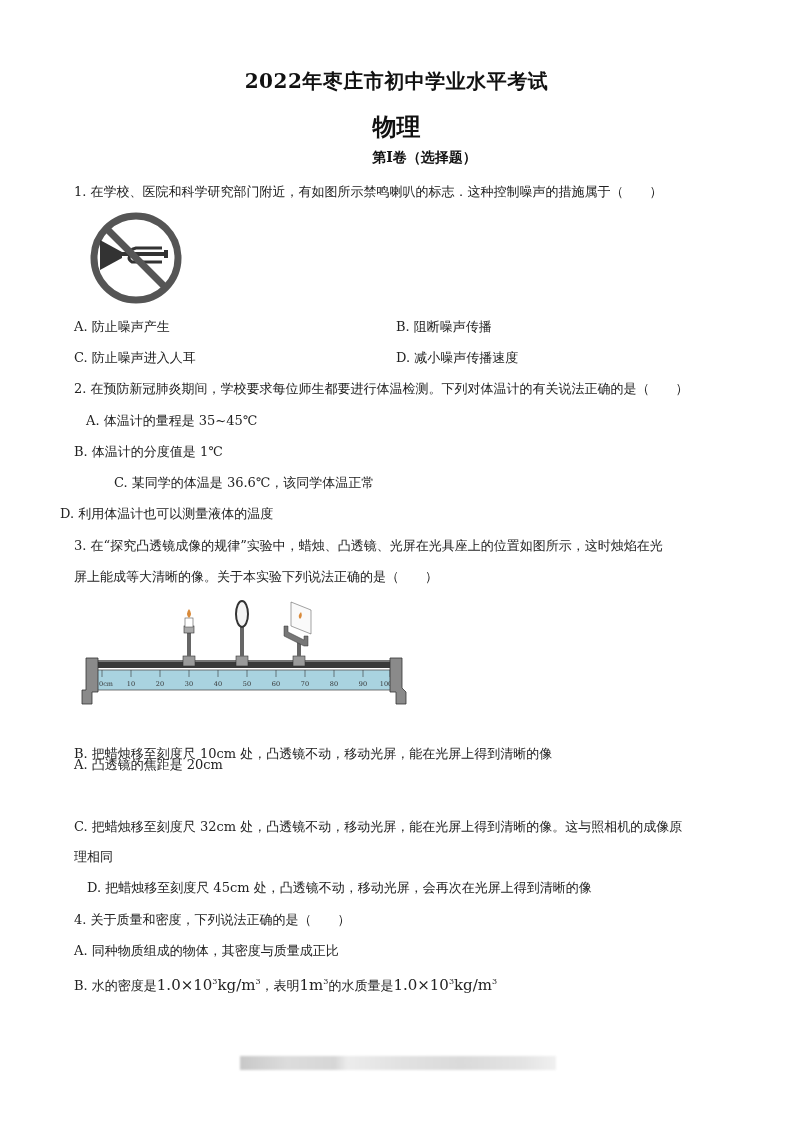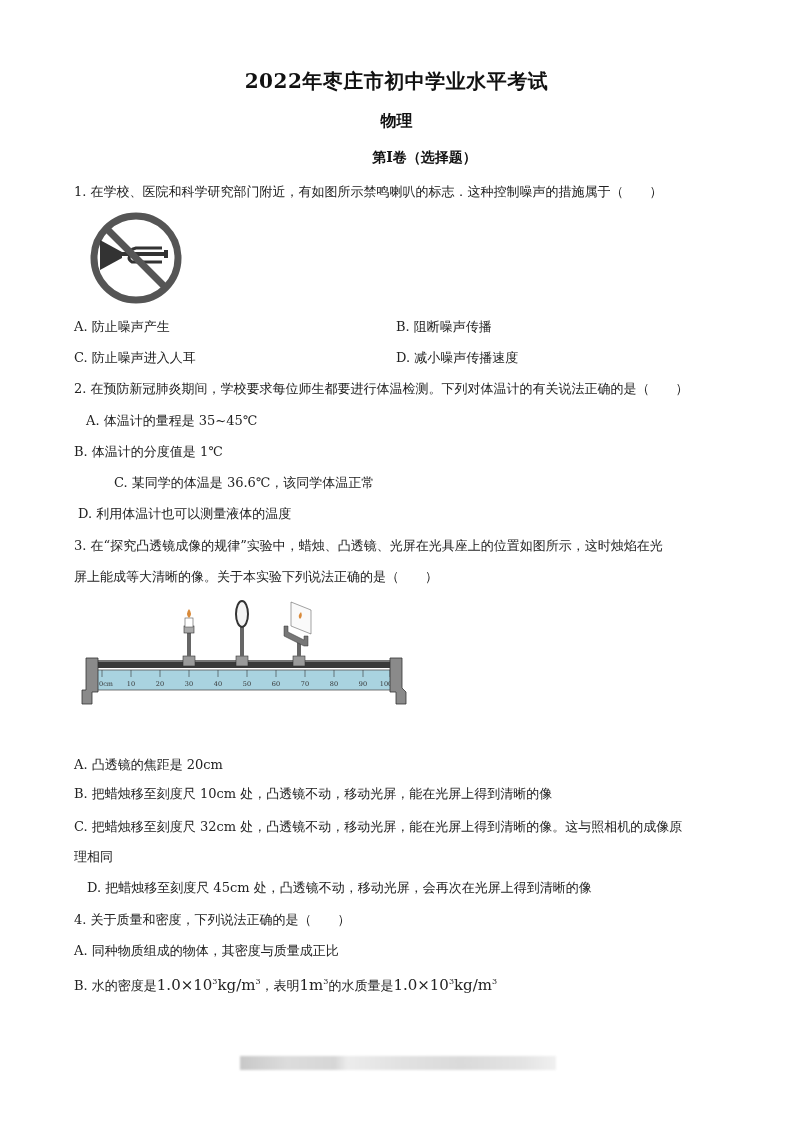--- a/index.html
+++ b/index.html
@@ -6,21 +6,21 @@
   body {
     width: 793px; height: 1122px; position: relative; overflow: hidden;
     font-family: "DejaVu Serif", "Liberation Serif", serif;
     color: #1a1a1a;
   }
   .title {
     position: absolute; left: 0; width: 793px; text-align: center;
     font-weight: bold; color: #111;
   }
   .t1 { top: 68px; font-size: 20px; letter-spacing: 0.5px; }
-  .t2 { top: 111px; font-size: 16px; font-family: Liberation Serif, serif; }
+  .t2 { top: 111px; font-size: 24px; font-family: Liberation Serif, serif; }
   .t3 { top: 149px; font-size: 14px; margin-left: 28px; }
   .line {
     position: absolute; left: 74px; font-size: 13px; white-space: nowrap; color: #222;
   }
   .opt { position: absolute; font-size: 13px; white-space: nowrap; color: #222; }
   .sign { position: absolute; left: 88px; top: 210px; width: 96px; height: 96px; }
   .bench { position: absolute; left: 74px; top: 598px; width: 340px; height: 112px; }
   sup { font-size: 8px; vertical-align: super; line-height: 0; }
   .footer-blur {
     position: absolute; left: 240px; top: 1056px; width: 316px; height: 14px;
@@ -47,21 +47,21 @@
   </svg>
   <div class="opt" style="left:74px; top:318px;text-align:right;">A. 防止噪声产生</div>
   <div class="opt" style="left:396px; top:318px;">B. 阻断噪声传播</div>
   <div class="opt" style="left:74px; top:349px;">C. 防止噪声进入人耳</div>
   <div class="opt" style="left:396px; top:349px;">D. 减小噪声传播速度</div>
 
   <div class="line" style="top:380px;">2. 在预防新冠肺炎期间，学校要求每位师生都要进行体温检测。下列对体温计的有关说法正确的是（　　）</div>
   <div class="opt" style="left:74px; top:412px;margin-left:12px;">A. 体温计的量程是 35~45℃</div>
   <div class="opt" style="left:74px; top:443px;">B. 体温计的分度值是 1℃</div>
   <div class="opt" style="left:74px; top:474px;margin-left:40px;">C. 某同学的体温是 36.6℃，该同学体温正常</div>
-  <div class="opt" style="left:78px; top:505px;text-align:right;">D. 利用体温计也可以测量液体的温度</div>
+  <div class="opt" style="left:60px; top:505px;text-align:right;">D. 利用体温计也可以测量液体的温度</div>
 
   <div class="line" style="top:537px;">3. 在“探究凸透镜成像的规律”实验中，蜡烛、凸透镜、光屏在光具座上的位置如图所示，这时烛焰在光</div>
   <div class="line" style="top:568px;">屏上能成等大清晰的像。关于本实验下列说法正确的是（　　）</div>
 
   <svg class="bench" viewBox="0 0 340 112">
 
     <rect x="20" y="64" width="300" height="6" fill="#3a3a3a"></rect>
     <rect x="20" y="62" width="300" height="2" fill="#777"></rect>
 
     <rect x="22" y="72" width="298" height="20" fill="#a9d3e0" stroke="#555" stroke-width="0.8"></rect>
@@ -112,21 +112,21 @@
     <g>
       <rect x="219" y="58" width="12" height="10" fill="#9a9a9a" stroke="#333" stroke-width="0.6"></rect>
       <rect x="223" y="44" width="4" height="14" fill="#666"></rect>
       <polygon points="217,4 237,12 237,36 217,28" fill="#fafafa" stroke="#444" stroke-width="0.5"></polygon>
       <path d="M210 28 h4 v6 l16 8 v-4 h4 v10 h-4 l-20 -10 z" fill="#777" stroke="#333" stroke-width="0.5"></path>
       <path d="M227 14 q-4 4 -1 7 q3 -3 1 -7z" fill="#d98a3a"></path>
     </g>
   </svg>
 
   <div class="opt" style="left:74px; top:756px;">A.  凸透镜的焦距是 20cm</div>
-  <div class="opt" style="left:74px; top:785px;text-align:center;">B.  把蜡烛移至刻度尺 10cm 处，凸透镜不动，移动光屏，能在光屏上得到清晰的像</div>
+  <div class="opt" style="left:74px; top:745px;text-align:center;">B.  把蜡烛移至刻度尺 10cm 处，凸透镜不动，移动光屏，能在光屏上得到清晰的像</div>
   <div class="opt" style="left:74px; top:818px;">C.  把蜡烛移至刻度尺 32cm 处，凸透镜不动，移动光屏，能在光屏上得到清晰的像。这与照相机的成像原</div>
   <div class="opt" style="left:74px; top:848px;">理相同</div>
   <div class="opt" style="left:87px; top:879px;">D.  把蜡烛移至刻度尺 45cm 处，凸透镜不动，移动光屏，会再次在光屏上得到清晰的像</div>
 
   <div class="line" style="top:911px;">4. 关于质量和密度，下列说法正确的是（　　）</div>
   <div class="opt" style="left:74px; top:942px;">A.  同种物质组成的物体，其密度与质量成正比</div>
   <div class="opt" style="left:74px; top:976px;">
     <span>B.  水的密度是</span><span style="font-size:15px"><span>1.0×10</span><sup>3</sup><span>kg/m</span><sup>3</sup></span><span>，表明</span><span style="font-size:15px"><span>1m</span><sup>3</sup></span><span>的水质量是</span><span style="font-size:15px"><span>1.0×10</span><sup>3</sup><span>kg/m</span><sup>3</sup></span>
   </div>
 

